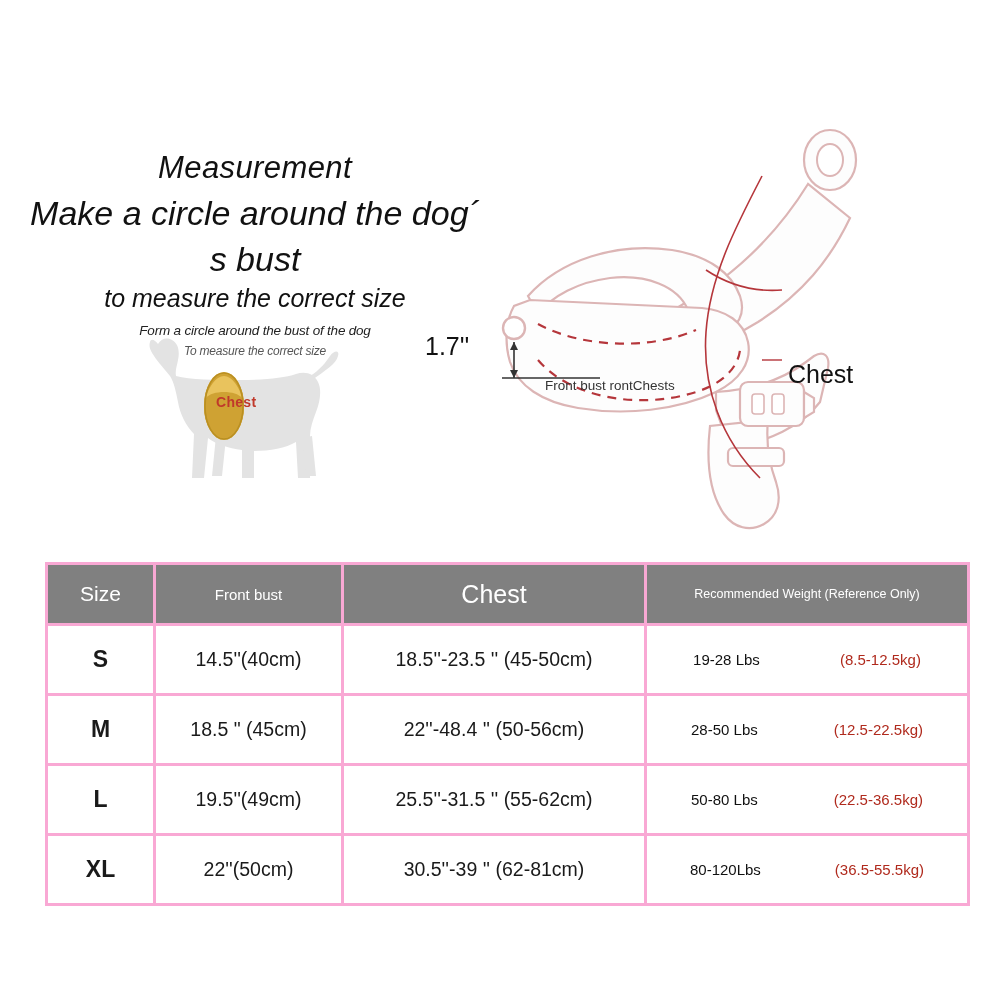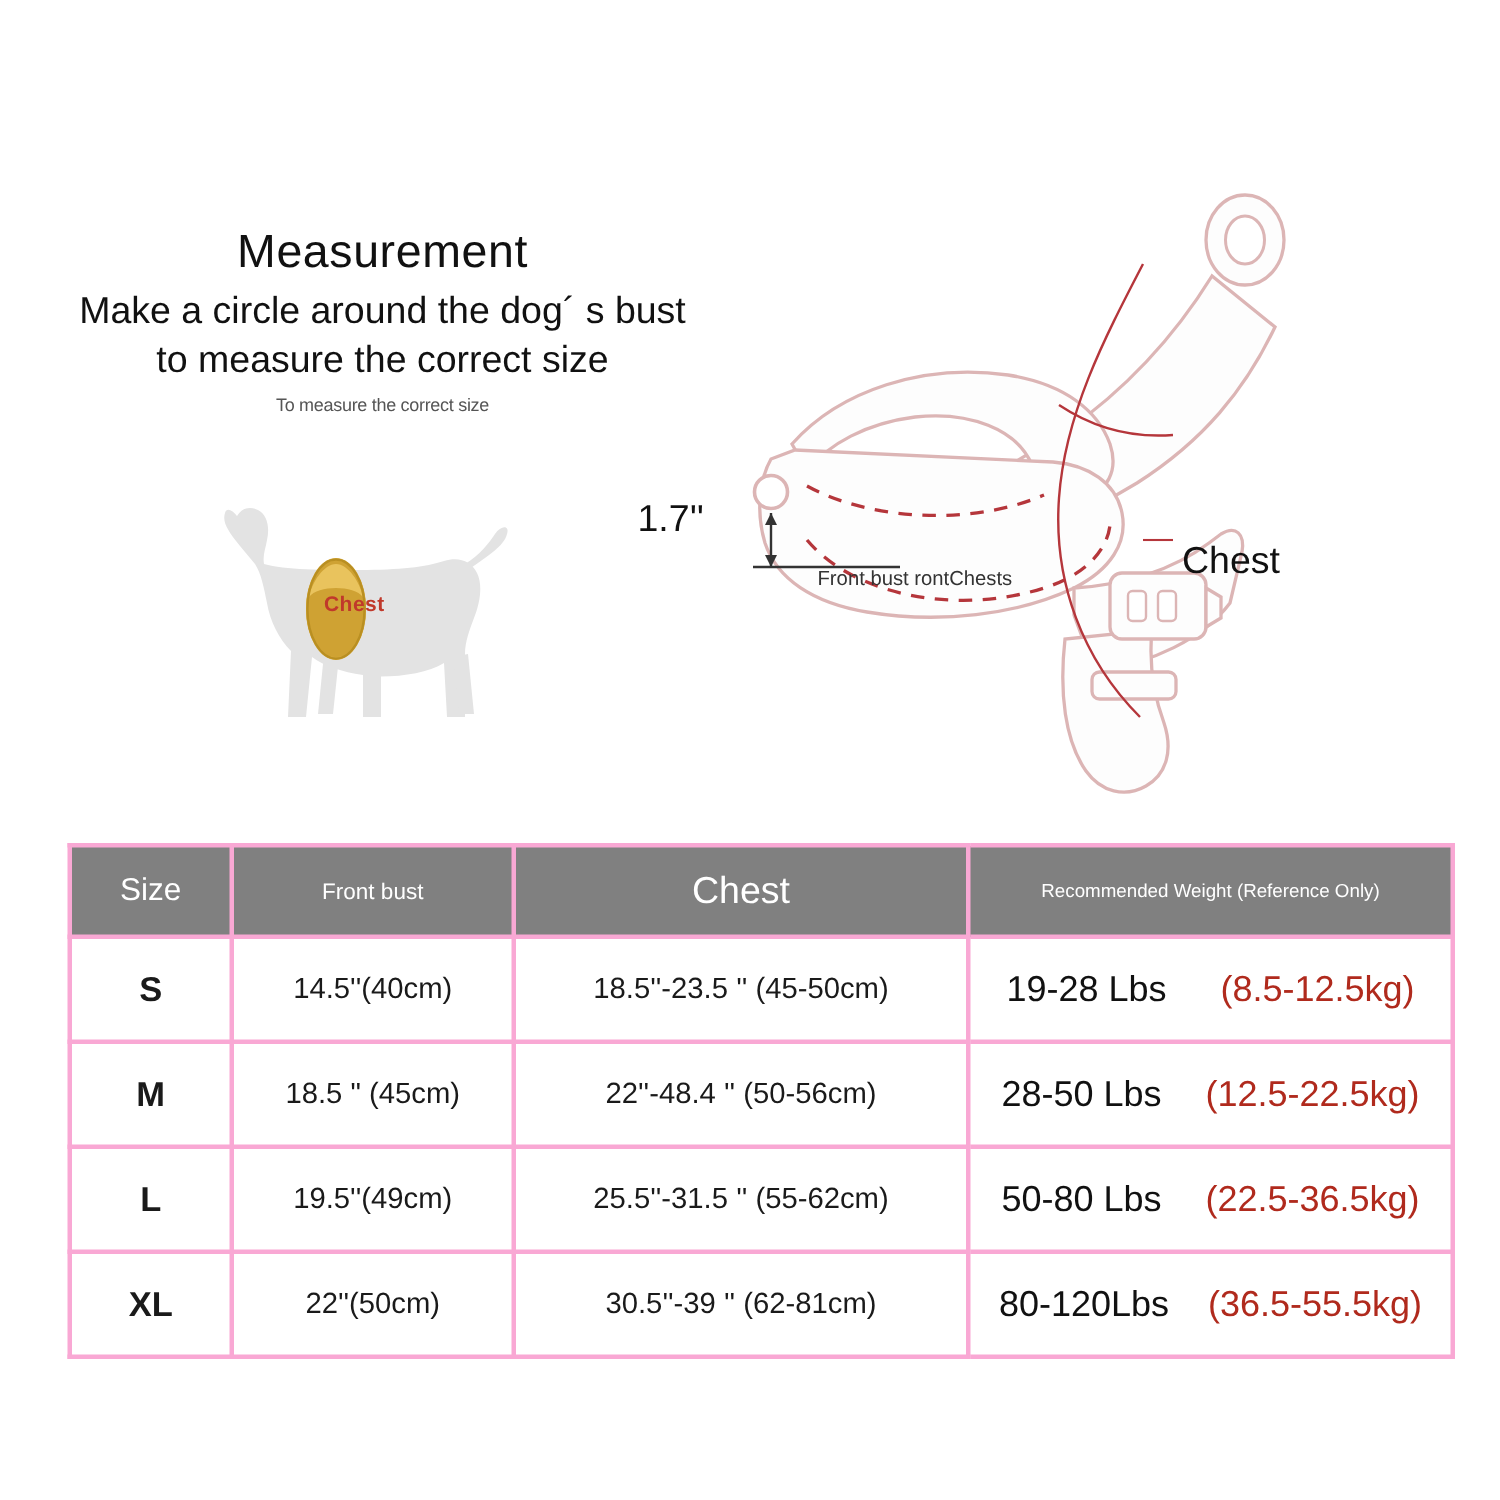--- a/index.html
+++ b/index.html
@@ -24,29 +24,30 @@
     width: 1000px;
     height: 545px;
   }
 
   .heading-block {
     position: absolute;
     left: 20px;
     top: 150px;
     width: 470px;
     text-align: center;
+    font-style: italic;
   }
   .title-main {
     font-size: 31px;
     letter-spacing: .4px;
     color: #111;
     line-height: 1.15;
   }
   .title-sub1 {
-    font-size: 25px;
+    font-size: 34px;
     color: #111;
     line-height: 1.35;
     margin-top: 5px;
   }
   .title-sub2 {
     font-size: 25px;
     color: #111;
     line-height: 1.3;
   }
   .title-small1 {
@@ -137,40 +138,41 @@
   .th-size   { width: 105px; font-size: 21px; font-weight: bold; }
   .th-front  { width: 185px; font-size: 15px; }
   .th-chest  { width: 300px; font-size: 25px; }
   .th-weight { width: 320px; font-size: 12.5px; }
 
   #size-table tbody td { height: 67px; background: #ffffff; }
   .cell-size   { font-size: 23px; font-weight: bold; }
   .cell-front  { font-size: 19.5px; }
   .cell-chest  { font-size: 19.5px; }
   .cell-weight {
-    font-size: 24px;
+    font-size: 15px;
     padding: 0 6px !important;
   }
   .weight-inner {
     display: flex;
     align-items: center;
     justify-content: space-around;
   }
   .w-lbs { color: #111; }
   .w-kg  { color: #b02a1d; font-weight: normal; }
 </style>
 </head>
 <body>
 
 <div id="illustration">
 
   <div class="heading-block">
     <div class="title-main">Measurement</div>
     <div class="title-sub1">Make a circle around the dog´ s bust</div>
     <div class="title-sub2">to measure the correct size</div>
+    <div class="title-small1">Form a circle around the bust of the dog</div>
     <div class="title-small2">To measure the correct size</div>
   </div>
 
   <div id="dog-group">
     <svg width="240" height="200" viewBox="0 0 240 200">
 
       <path d="M40 46 C32 36 28 30 30 24 C31 20 35 22 38 26 C41 21 46 19 52 22
                C58 25 60 33 58 42 C57 48 55 52 56 58
                C70 62 95 62 120 62 C146 62 164 60 176 56
                C186 53 194 56 198 64 C202 72 200 84 196 94

